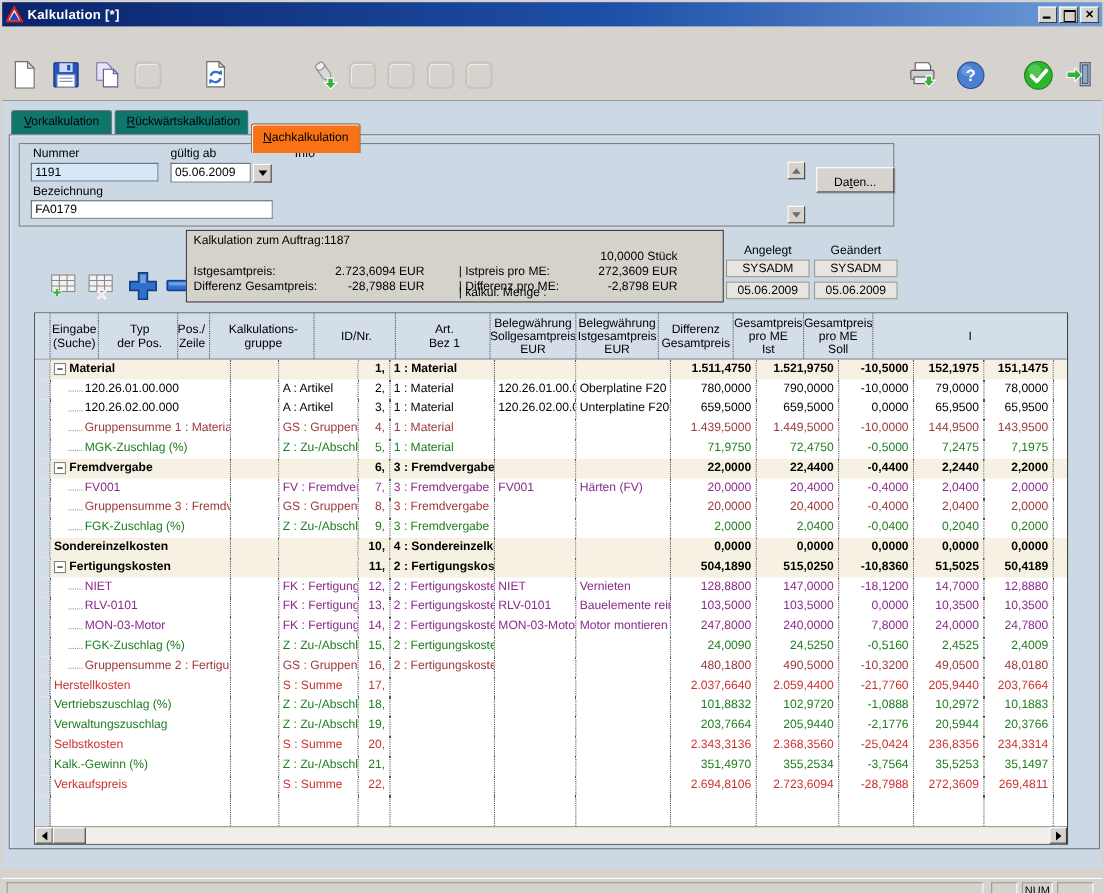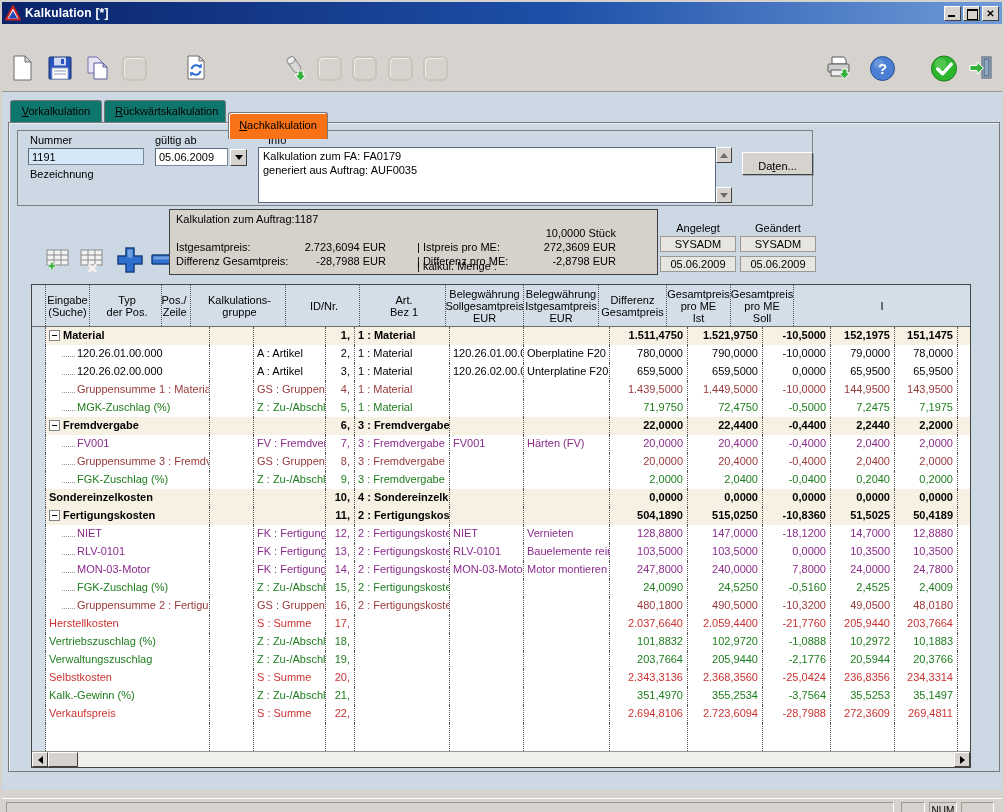--- a/index.html
+++ b/index.html
@@ -208,23 +208,22 @@
 
       <div class="formbox">
         <span class="lbl" style="left:12px; top:3px;">Nummer</span>
         <input class="field blue" style="left: 10px; top: 17px; width: 116px; height: 17px;" value="1191">
         <span class="lbl" style="left:137px; top:3px;">gültig ab</span>
         <input class="field" style="left: 137px; top: 17px; width: 73px; height: 18px;" value="05.06.2009">
         <span class="combo-btn" style="left:212px; top:18px;">
             <span class="arrow-down"></span>
           </span>
         <span class="lbl" style="left:12px; top:37px;">Bezeichnung</span>
+        <input class="field" style="left: 10px; top: 51px; width: 220px; height: 17px;" value="FA0179">
         <span class="lbl" style="left:250px; top:3px;">Info</span>
-        <div class="infobox" style="left:240px; top:16px; width:458px; height:56px;">Kalkulation zum FA: FA0179
-generiert aus Auftrag: AUF0035</div>
         <span class="vscroll-btn" style="left:698px; top:16px;">
             <span class="arrow-up" style="border-bottom-color:#6d6d6d;"></span>
           </span>
         <span class="vscroll-btn" style="left:698px; top:56px;">
             <span class="arrow-down" style="border-top-color:#6d6d6d;"></span>
           </span>
         <button class="btn" style="left:724px; top:21px; width:71px; height:23px;"><span>Da</span><span class="ul">t</span><span>en...</span></button>
       </div>
 
       <span class="gbtn" style="left:36px; top:125px;">

